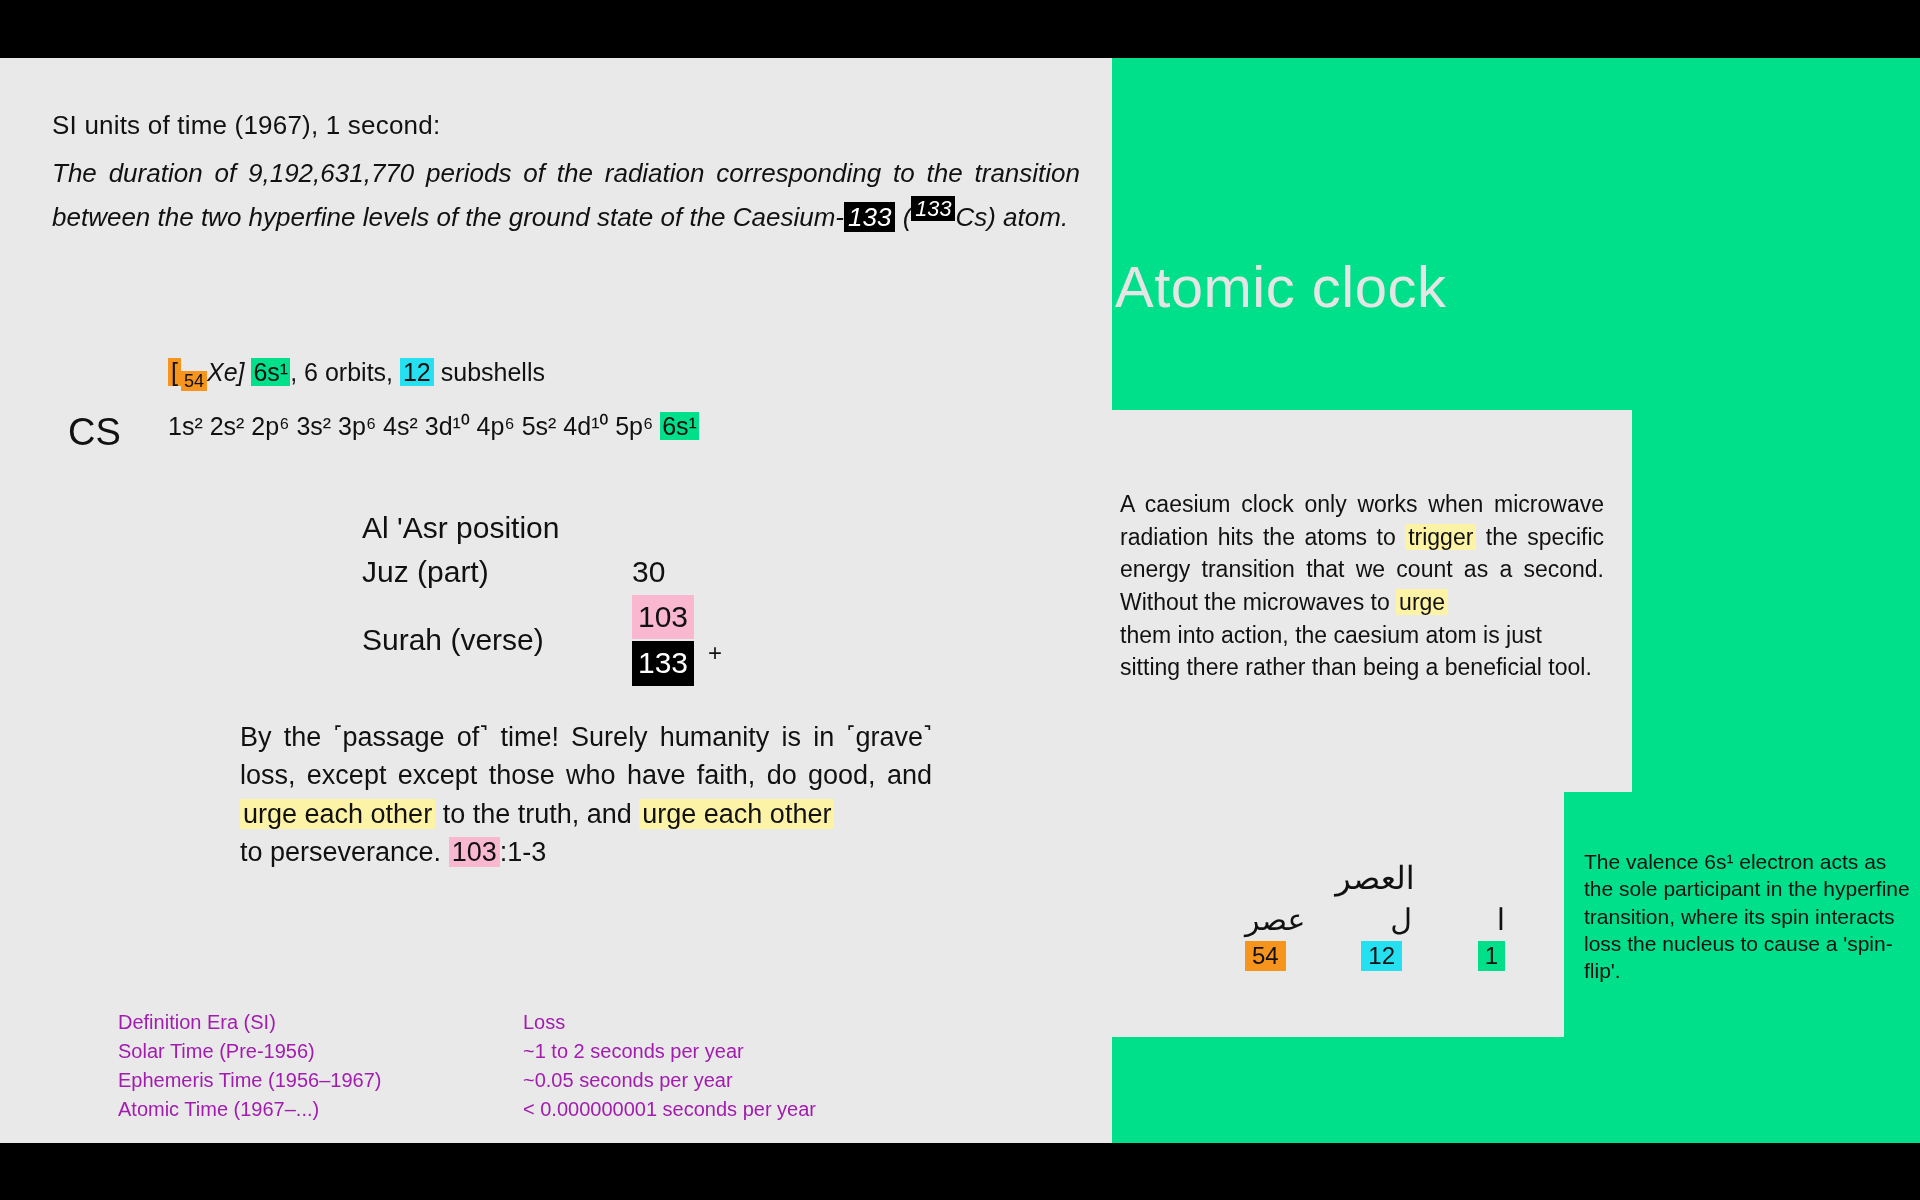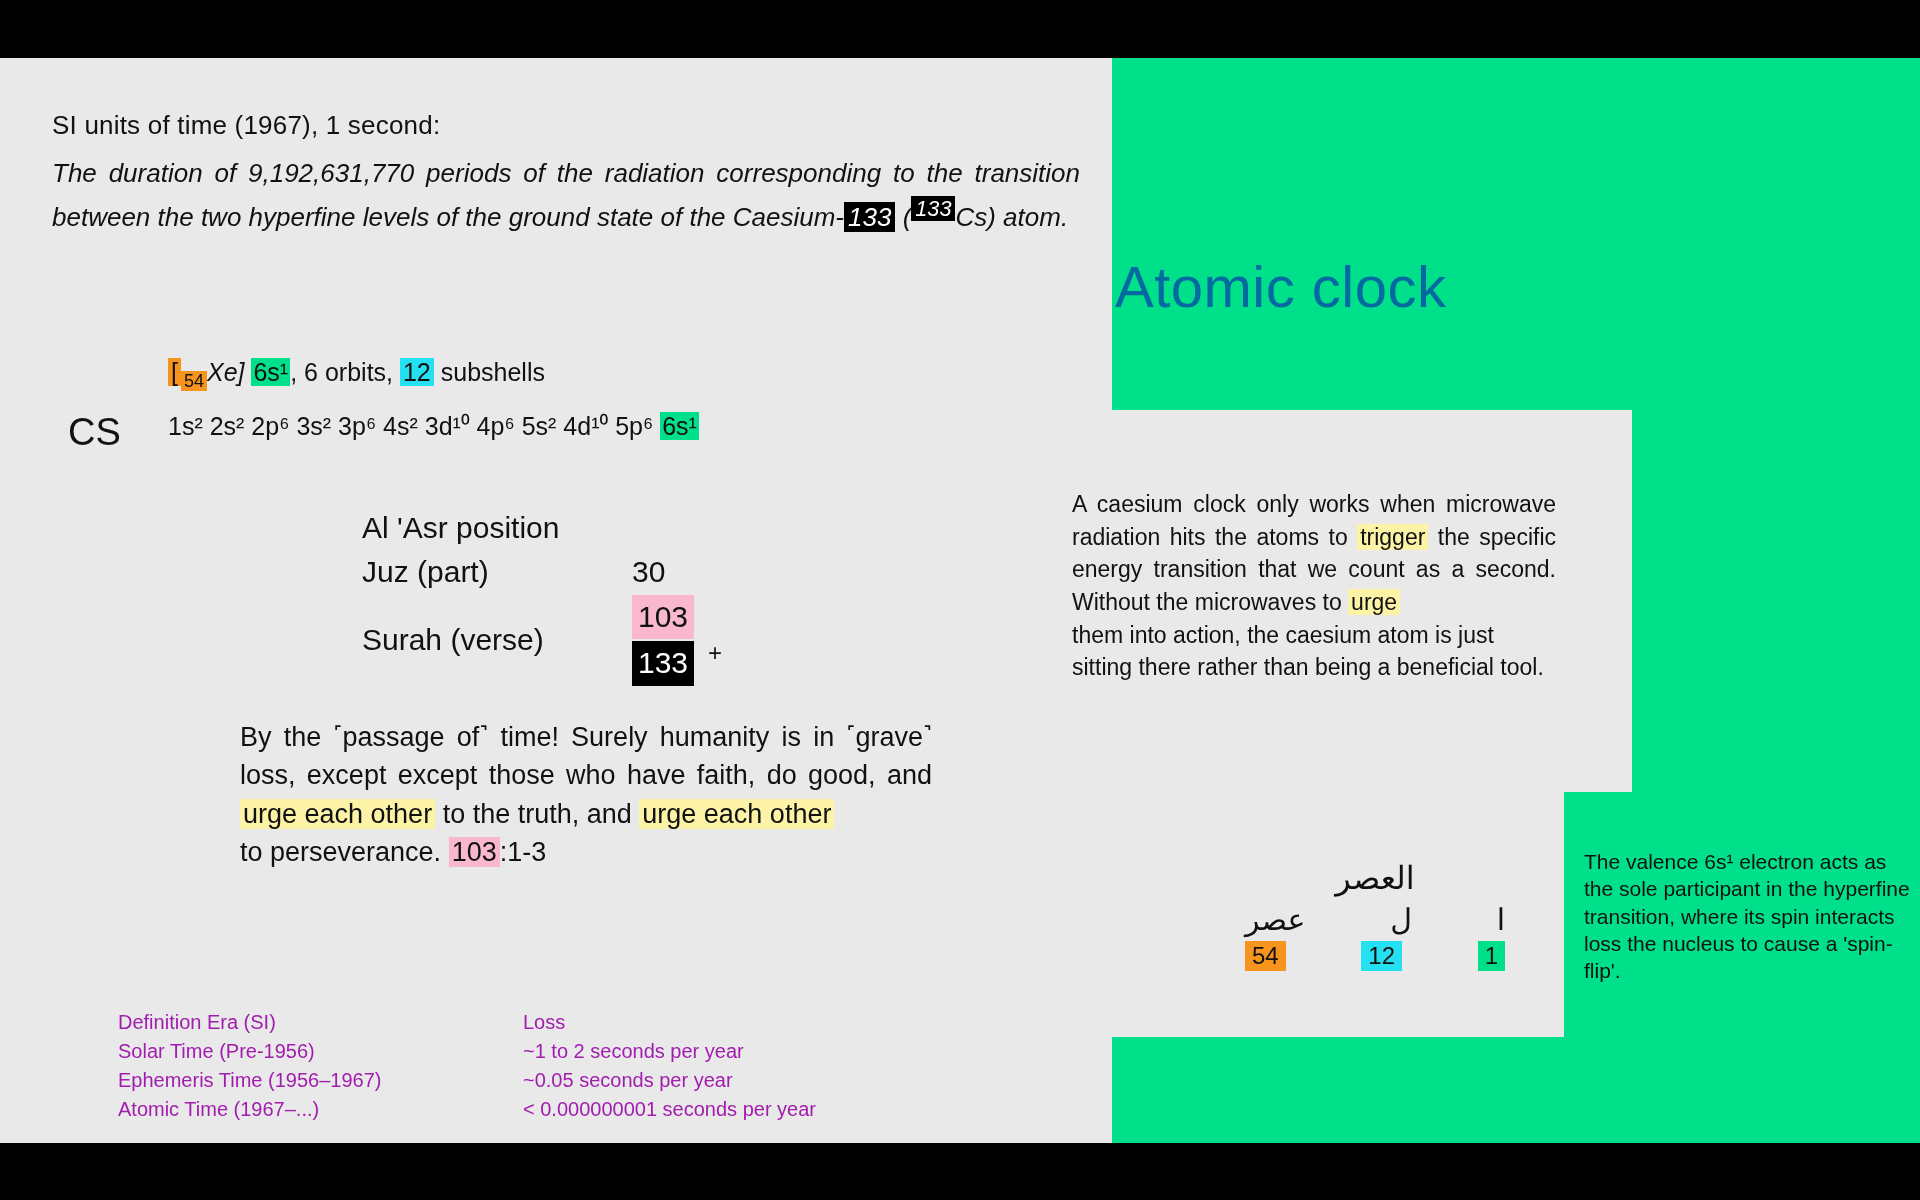--- a/index.html
+++ b/index.html
@@ -144,26 +144,26 @@
   }
   .table-block table { border-collapse: collapse; }
   .table-block td { padding: 0 0 0 0; vertical-align: top; }
   .table-block td.col1 { width: 405px; }
 
   
   .atomic-title {
     position: absolute;
     left: 1115px; top: 195px;
     font-size: 58px;
-    color: #0369a1;
+    color: #e5e5e5;
     letter-spacing: .5px;
   }
   .caesium-para {
     position: absolute;
-    left: 1072px; top: 430px;
+    left: 1120px; top: 430px;
     width: 484px;
     font-size: 23px;
     line-height: 1.42;
     color: #111;
     text-align: justify;
   }
   .caesium-para .lastline { display: block; text-align: left; }
 
   .arabic-block {
     position: absolute;

